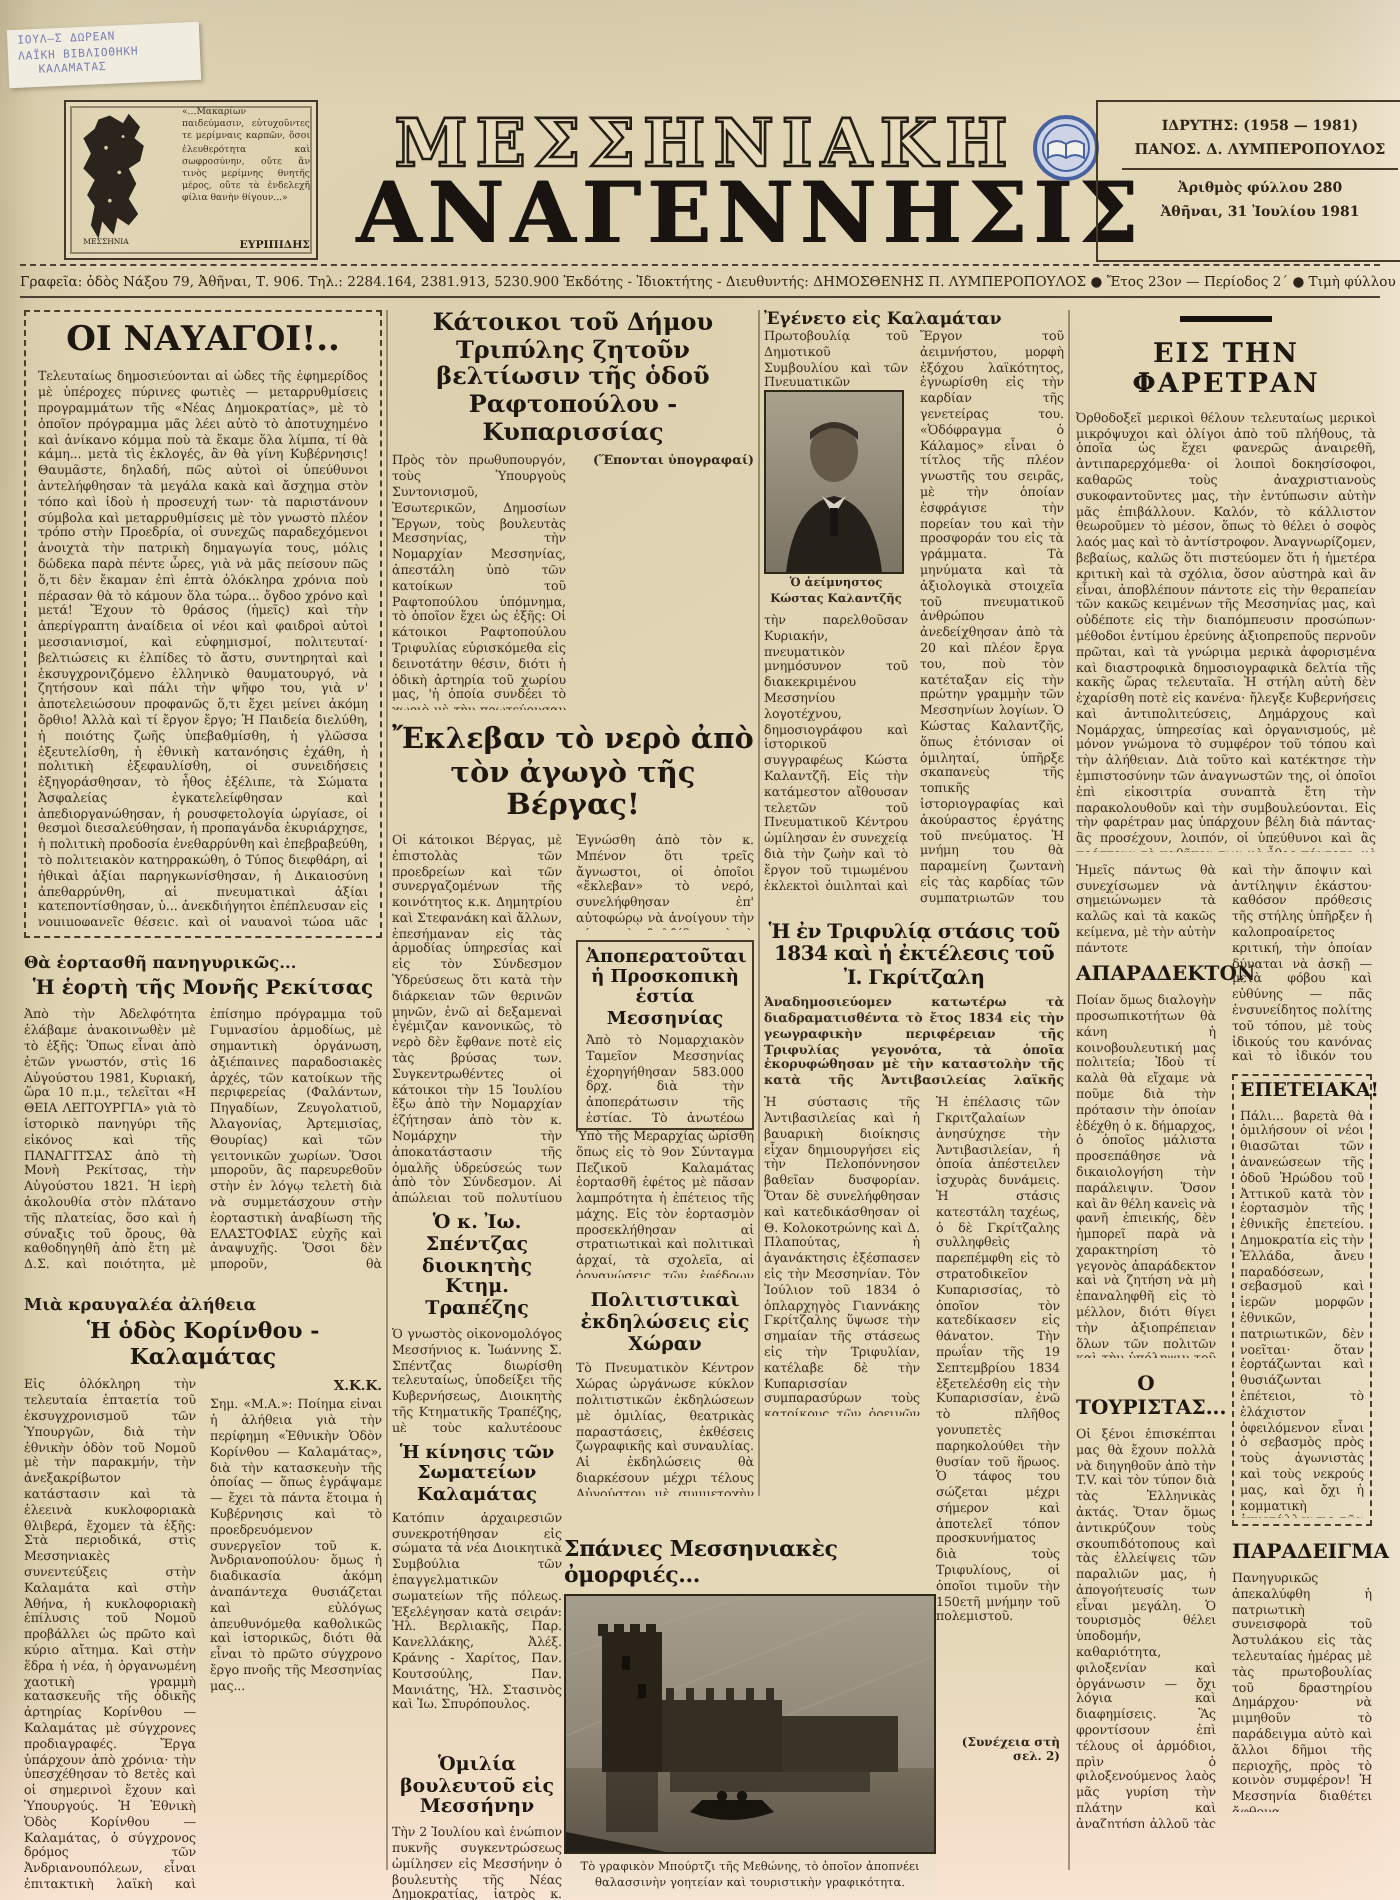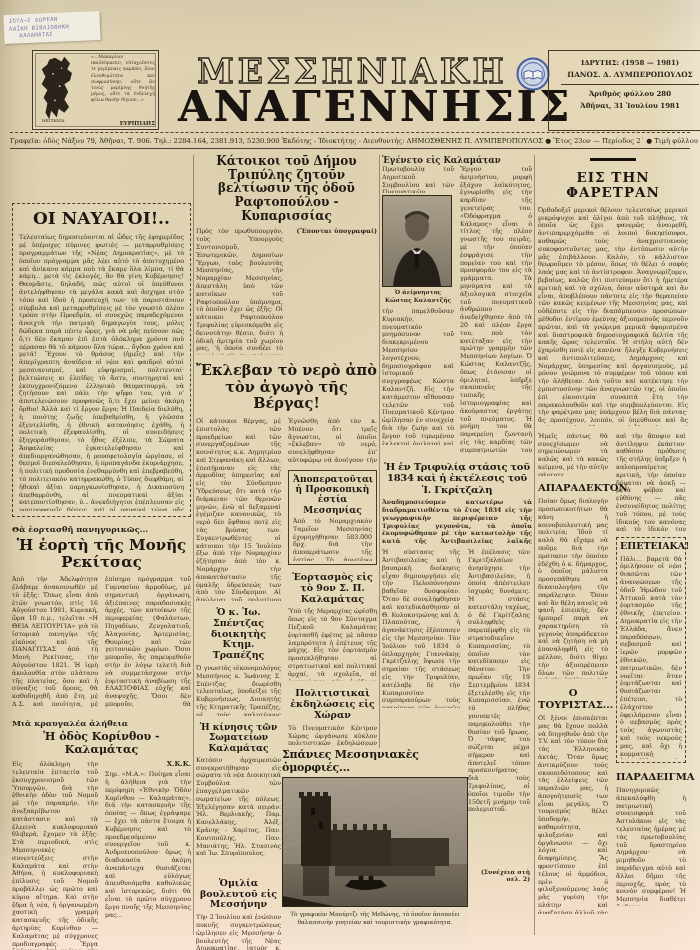--- a/index.html
+++ b/index.html
@@ -71,27 +71,27 @@
     <div style="font-size:7px;margin-top:3px;font-weight:bold;">Ἀθῆναι, 31 Ἰουλίου 1981</div>
   </div>
 
   <div class="abs" style="left:10px;top:132px;width:680px;border-top:1px dashed #4a4034;border-bottom:1px solid #4a4034;padding:4px 0 3px;font-size:6.8px;text-align:center;white-space:nowrap;color:#2c2418;">Γραφεῖα: ὁδὸς Νάξου 79, Ἀθῆναι, Τ. 906. Τηλ.: 2284.164, 2381.913, 5230.900  Ἐκδότης - Ἰδιοκτήτης - Διευθυντής: ΔΗΜΟΣΘΕΝΗΣ Π. ΛΥΜΠΕΡΟΠΟΥΛΟΣ ● Ἔτος 23ον — Περίοδος 2΄ ● Τιμὴ φύλλου δραχμὲς 3</div>
 
   <div class="vrule" style="left:193px;"></div>
   <div class="vrule" style="left:379px;"></div>
   <div class="vrule" style="left:534px;"></div>
 
   <div class="abs" style="left:12px;top:155px;width:179px;">
-    <div class="dashbox" style="height:314px;box-sizing:border-box;margin-top:48px;">
+    <div class="dashbox" style="height:314px;box-sizing:border-box;">
       <div class="hd" style="font-size:17px;margin:1px 0 5px;">ΟΙ ΝΑΥΑΓΟΙ!..</div>
       <div class="micro" style="height:278px;">Τελευταίως δημοσιεύονται αἱ ὧδες τῆς ἐφημερίδος μὲ ὑπέροχες πύρινες φωτιὲς — μεταρρυθμίσεις προγραμμάτων τῆς «Νέας Δημοκρατίας», μὲ τὸ ὁποῖον πρόγραμμα μᾶς λέει αὐτὸ τὸ ἀποτυχημένο καὶ ἀνίκανο κόμμα ποὺ τὰ ἔκαμε ὅλα λίμπα, τί θὰ κάμη... μετὰ τὶς ἐκλογές, ἂν θὰ γίνη Κυβέρνησις! Θαυμᾶστε, δηλαδή, πῶς αὐτοὶ οἱ ὑπεύθυνοι ἀντελήφθησαν τὰ μεγάλα κακὰ καὶ ἄσχημα στὸν τόπο καὶ ἰδοὺ ἡ προσευχή των· τὰ παριστάνουν σύμβολα καὶ μεταρρυθμίσεις μὲ τὸν γνωστὸ πλέον τρόπο στὴν Προεδρία, οἱ συνεχῶς παραδεχόμενοι ἀνοιχτὰ τὴν πατρικὴ δημαγωγία τους, μόλις δώδεκα παρὰ πέντε ὧρες, γιὰ νὰ μᾶς πείσουν πῶς ὅ,τι δὲν ἔκαμαν ἐπὶ ἑπτὰ ὁλόκληρα χρόνια ποὺ πέρασαν θὰ τὸ κάμουν ὅλα τώρα... ὄγδοο χρόνο καὶ μετά! Ἔχουν τὸ θράσος (ἡμεῖς) καὶ τὴν ἀπερίγραπτη ἀναίδεια οἱ νέοι καὶ φαιδροὶ αὐτοὶ μεσσιανισμοί, καὶ εὐφημισμοί, πολιτευταί· βελτιώσεις κι ἐλπίδες τὸ ἄστυ, συντηρηταὶ καὶ ἐκσυγχρονιζόμενο ἑλληνικὸ θαυματουργό, νὰ ζητήσουν καὶ πάλι τὴν ψῆφο του, γιὰ ν' ἀποτελειώσουν προφανῶς ὅ,τι ἔχει μείνει ἀκόμη ὄρθιο! Ἀλλὰ καὶ τί ἔργον ἔργο; Ἡ Παιδεία διελύθη, ἡ ποιότης ζωῆς ὑπεβαθμίσθη, ἡ γλῶσσα ἐξευτελίσθη, ἡ ἐθνικὴ κατανόησις ἐχάθη, ἡ πολιτικὴ ἐξεφαυλίσθη, οἱ συνειδήσεις ἐξηγοράσθησαν, τὸ ἦθος ἐξέλιπε, τὰ Σώματα Ἀσφαλείας ἐγκατελείφθησαν καὶ ἀπεδιοργανώθησαν, ἡ ρουσφετολογία ὠργίασε, οἱ θεσμοὶ διεσαλεύθησαν, ἡ προπαγάνδα ἐκυριάρχησε, ἡ πολιτικὴ προδοσία ἐνεθαρρύνθη καὶ ἐπεβραβεύθη, τὸ πολιτειακὸν κατηρρακώθη, ὁ Τύπος διεφθάρη, αἱ ἠθικαὶ ἀξίαι παρηγκωνίσθησαν, ἡ Δικαιοσύνη ἀπεθαρρύνθη, αἱ πνευματικαὶ ἀξίαι κατεποντίσθησαν, ὑ... ἀνεκδιήγητοι ἐπέπλευσαν εἰς νομιμοφανεῖς θέσεις, καὶ οἱ ναυαγοὶ τώρα μᾶς ὑπόσχονται σωτηρίαν!</div>
     </div>
     <div style="margin-top:7px;">
       <div class="kicker">Θὰ ἑορτασθῆ πανηγυρικῶς...</div>
-      <div class="hd" style="font-size:15px;margin:3px 0 4px;">Ἡ ἑορτὴ τῆς Μονῆς Ρεκίτσας</div>
+      <div class="hd" style="font-size:10px;margin:3px 0 4px;">Ἡ ἑορτὴ τῆς Μονῆς Ρεκίτσας</div>
       <div class="twocol micro" style="height:136px;">Ἀπὸ τὴν Ἀδελφότητα ἐλάβαμε ἀνακοινωθὲν μὲ τὸ ἑξῆς: Ὅπως εἶναι ἀπὸ ἐτῶν γνωστόν, στὶς 16 Αὐγούστου 1981, Κυριακή, ὥρα 10 π.μ., τελεῖται «Η ΘΕΙΑ ΛΕΙΤΟΥΡΓΙΑ» γιὰ τὸ ἱστορικὸ πανηγύρι τῆς εἰκόνος καὶ τῆς ΠΑΝΑΓΙΤΣΑΣ ἀπὸ τὴ Μονὴ Ρεκίτσας, τὴν Αὐγούστου 1821. Ἡ ἱερὴ ἀκολουθία στὸν πλάτανο τῆς πλατείας, ὅσο καὶ ἡ σύναξις τοῦ ὄρους, θὰ καθοδηγηθῆ ἀπὸ ἔτη μὲ Δ.Σ. καὶ ποιότητα, μὲ ἐπίσημο πρόγραμμα τοῦ Γυμνασίου ἁρμοδίως, μὲ σημαντικὴ ὀργάνωση, ἀξιέπαινες παραδοσιακὲς ἀρχές, τῶν κατοίκων τῆς περιφερείας (Φαλάντων, Πηγαδίων, Ζευγολατιοῦ, Ἀλαγονίας, Ἀρτεμισίας, Θουρίας) καὶ τῶν γειτονικῶν χωρίων. Ὅσοι μποροῦν, ἂς παρευρεθοῦν στὴν ἐν λόγῳ τελετὴ διὰ νὰ συμμετάσχουν στὴν ἑορταστικὴ ἀναβίωση τῆς ΕΛΑΣΤΟΦΙΑΣ εὐχῆς καὶ ἀναψυχῆς. Ὅσοι δὲν μποροῦν, θὰ παρακολουθήσουν στὸν πλάτανο δίκην προσκυνήματος, ὅπου θὰ γίνη σύντομη διήγησις καὶ ἀναβίωσις τῶν παλαιῶν ἡμερῶν καὶ δρωμένων. Τὸ ἱερατεῖον καὶ ἡ Κοινότης παρακαλοῦν θερμῶς ὅλους τοὺς ἀποδήμους νὰ δώσουν τὸ παρόν.</div>
     </div>
     <div style="margin-top:7px;">
       <div class="kicker">Μιὰ κραυγαλέα ἀλήθεια</div>
       <div class="hd" style="font-size:11px;margin:3px 0 4px;">Ἡ ὁδὸς Κορίνθου - Καλαμάτας</div>
       <div class="twocol" style="height:256px;">
         <p class="micro" style="margin:0;">Εἰς ὁλόκληρη τὴν τελευταία ἑπταετία τοῦ ἐκσυγχρονισμοῦ τῶν Ὑπουργῶν, διὰ τὴν ἐθνικὴν ὁδὸν τοῦ Νομοῦ μὲ τὴν παρακμήν, τὴν ἀνεξακρίβωτον κατάστασιν καὶ τὰ ἐλεεινὰ κυκλοφοριακὰ θλιβερά, ἔχομεν τὰ ἑξῆς: Στὰ περιοδικά, στὶς Μεσσηνιακὲς συνεντεύξεις στὴν Καλαμάτα καὶ στὴν Ἀθήνα, ἡ κυκλοφοριακὴ ἐπίλυσις τοῦ Νομοῦ προβάλλει ὡς πρῶτο καὶ κύριο αἴτημα. Καὶ στὴν ἕδρα ἡ νέα, ἡ ὀργανωμένη χαοτικὴ γραμμὴ κατασκευῆς τῆς ὁδικῆς ἀρτηρίας Κορίνθου — Καλαμάτας μὲ σύγχρονες προδιαγραφές. Ἔργα ὑπάρχουν ἀπὸ χρόνια· τὴν ὑπεσχέθησαν τὸ 8ετὲς καὶ οἱ σημερινοὶ ἔχουν καὶ Ὑπουργούς. Ἡ Ἐθνικὴ Ὁδὸς Κορίνθου — Καλαμάτας, ὁ σύγχρονος δρόμος τῶν Ἀνδριανουπόλεων, εἶναι ἐπιτακτικὴ λαϊκὴ καὶ ἐθνικὴ ἀνάγκη. Ἀλλὰ ἡ ἀλήθεια θέλει τὰ ὀλίγα της λόγια καὶ συνεπίκουρά της τὰ μεγάλα ἔργα. Ὅλα μὲ τὶς ἀτέρμονες μελέτες τῆς λεπτομερείας περνοῦν, καὶ ἡ Μεσσηνία, γιὰ τὴν ὁδικὴ ἀπομόνωσί της, στὸ περιθώριο. Ἀλλὰ καὶ στὰ μεγάλα λόγια, τέλος, ἂς δοῦμε ἐπὶ τέλους καὶ ἔργα, διότι ὁ τόπος διψᾶ γιὰ συγκοινωνία, ἀνάπτυξι καὶ ζωή.</p>
         <div class="sig">Χ.Κ.Κ.</div>
         <p class="micro" style="margin:2px 0 0;">Σημ. «Μ.Α.»: Ποίημα εἶναι ἡ ἀλήθεια γιὰ τὴν περίφημη «Ἐθνικὴν Ὁδὸν Κορίνθου — Καλαμάτας», διὰ τὴν κατασκευὴν τῆς ὁποίας — ὅπως ἐγράψαμε — ἔχει τὰ πάντα ἕτοιμα ἡ Κυβέρνησις καὶ τὸ προεδρευόμενον συνεργεῖον τοῦ κ. Ἀνδριανοπούλου· ὅμως ἡ διαδικασία ἀκόμη ἀναπάντεχα θυσιάζεται καὶ εὐλόγως ἀπευθυνόμεθα καθολικῶς καὶ ἱστορικῶς, διότι θὰ εἶναι τὸ πρῶτο σύγχρονο ἔργο πνοῆς τῆς Μεσσηνίας μας...</p>
       </div>
@@ -114,21 +114,20 @@
         <div class="micro" style="height:116px;">Κατόπιν ἀρχαιρεσιῶν συνεκροτήθησαν εἰς σώματα τὰ νέα Διοικητικὰ Συμβούλια τῶν ἐπαγγελματικῶν σωματείων τῆς πόλεως. Ἐξελέγησαν κατὰ σειράν: Ἠλ. Βερλιακῆς, Παρ. Κανελλάκης, Ἀλέξ. Κράνης - Χαρίτος, Παν. Κουτσούλης, Παν. Μανιάτης, Ἠλ. Στασινὸς καὶ Ἰω. Σπυρόπουλος.</div>
         <div class="hd" style="font-size:9.5px;margin:6px 0 3px;">Ὁμιλία βουλευτοῦ εἰς Μεσσήνην</div>
         <div class="micro" style="height:128px;">Τὴν 2 Ἰουλίου καὶ ἐνώπιον πυκνῆς συγκεντρώσεως ὡμίλησεν εἰς Μεσσήνην ὁ βουλευτὴς τῆς Νέας Δημοκρατίας, ἰατρὸς κ. Νικόλαος Ἀναστασόπουλος, μὲ θέμα: «Ἡ σημερινὴ θέσις τῆς Δημοκρατίας καὶ τοῦ Ἀστικοῦ καθεστῶτος, ἡ γενικωτέρα διεθνὴς καὶ τοπικὴ ζωτικότης, ζητήματα τῆς ΕΟΚ, προβλήματα τῆς ἐπικαιρότητος κλπ.». Κατόπιν πλήθους παρατηρήσεων καὶ πολλῶν δημάρχων καὶ προέδρων κοινοτήτων, ἀπήντησεν ἐπὶ ἐρωτημάτων τῶν κατοίκων τῶν δήμων Κυπαρισσίας, Φιλιατρῶν, Γαργαλιάνων, Χώρας κ. ἄ.</div>
       </div>
       <div style="width:89px;">
         <div class="micro" style="height:48px;">Ἐγνώσθη ἀπὸ τὸν κ. Μπένον ὅτι τρεῖς ἄγνωστοι, οἱ ὁποῖοι «ἔκλεβαν» τὸ νερό, συνελήφθησαν ἐπ' αὐτοφώρῳ νὰ ἀνοίγουν τὴν νύκτα τὶς βαλβίδες καὶ νὰ ποτίζουν τὰ περιβόλια των μὲ τὸ νερὸ τῆς ὑδρεύσεως! Ἡ ὑπόθεσις παρεπέμφθη εἰς τὸν Εἰσαγγελέα, θὰ ἐπιβληθοῦν δὲ καὶ διοικητικαὶ κυρώσεις, ὅπως ἀνεκοίνωσεν ὁ ἀγανακτισμένος Δήμαρχος Καλαμάτας!...</div>
         <div class="boxed" style="margin-top:5px;">
           <div class="hd" style="font-size:9px;">Ἀποπερατοῦται ἡ Προσκοπικὴ ἑστία Μεσσηνίας</div>
           <div class="micro" style="height:44px;margin-top:2px;">Ἀπὸ τὸ Νομαρχιακὸν Ταμεῖον Μεσσηνίας ἐχορηγήθησαν 583.000 δρχ. διὰ τὴν ἀποπεράτωσιν τῆς ἑστίας. Τὸ ἀνωτέρω ποσὸν ὅμως κρίνεται ἀνεπαρκὲς διὰ τὴν ὁλοκλήρωσιν τοῦ ἔργου καὶ τὸν ἐξωραϊσμὸν τῶν χώρων, ὁπότε θὰ ἀπαιτηθῆ καὶ συμπληρωματικὴ ἐνίσχυσις.</div>
         </div>
-        <div class="hd" style="font-size:9.5px;margin:7px 0 3px;">Ἑορτασμὸς εἰς τὸ 9ον Σ. Π. Καλαμάτας</div>
         <div class="micro" style="height:74px;">Ὑπὸ τῆς Μεραρχίας ὡρίσθη ὅπως εἰς τὸ 9ον Σύνταγμα Πεζικοῦ Καλαμάτας ἑορτασθῆ ἐφέτος μὲ πᾶσαν λαμπρότητα ἡ ἐπέτειος τῆς μάχης. Εἰς τὸν ἑορτασμὸν προσεκλήθησαν αἱ στρατιωτικαὶ καὶ πολιτικαὶ ἀρχαί, τὰ σχολεῖα, αἱ ὀργανώσεις τῶν ἐφέδρων πολεμιστῶν, ἀντιπροσωπεῖαι τῶν δήμων καὶ κοινοτήτων, καθὼς καὶ πλῆθος κόσμου ἐκ τῆς περιοχῆς.</div>
         <div class="hd" style="font-size:9.5px;margin:7px 0 3px;">Πολιτιστικαὶ ἐκδηλώσεις εἰς Χώραν</div>
         <div class="micro" style="height:160px;">Τὸ Πνευματικὸν Κέντρον Χώρας ὠργάνωσε κύκλον πολιτιστικῶν ἐκδηλώσεων μὲ ὁμιλίας, θεατρικὰς παραστάσεις, ἐκθέσεις ζωγραφικῆς καὶ συναυλίας. Αἱ ἐκδηλώσεις θὰ διαρκέσουν μέχρι τέλους Αὐγούστου μὲ συμμετοχὴν τοπικῶν συλλόγων καὶ καλλιτεχνῶν, περιλαμβάνουν δὲ καὶ ἀναβίωσιν παλαιῶν ἐθίμων τῆς περιοχῆς.</div>
       </div>
     </div>
   </div>
 
   <div class="abs" style="left:382px;top:155px;width:150px;">
     <div class="kicker" style="font-size:8.5px;">Ἐγένετο εἰς Καλαμάταν</div>
     <div style="display:flex;gap:6px;height:288px;overflow:hidden;">
@@ -183,21 +182,21 @@
           <div class="hd" style="font-size:9.5px;">ΕΠΕΤΕΙΑΚΑ!</div>
           <div class="micro" style="height:204px;margin-top:3px;">Πάλι... βαρετὰ θὰ ὁμιλήσουν οἱ νέοι θιασῶται τῶν ἀνανεώσεων τῆς ὁδοῦ Ἡρώδου τοῦ Ἀττικοῦ κατὰ τὸν ἑορτασμὸν τῆς ἐθνικῆς ἐπετείου. Δημοκρατία εἰς τὴν Ἑλλάδα, ἄνευ παραδόσεων, σεβασμοῦ καὶ ἱερῶν μορφῶν ἐθνικῶν, πατριωτικῶν, δὲν νοεῖται· ὅταν ἑορτάζωνται καὶ θυσιάζωνται ἐπέτειοι, τὸ ἐλάχιστον ὀφειλόμενον εἶναι ὁ σεβασμὸς πρὸς τοὺς ἀγωνιστὰς καὶ τοὺς νεκρούς μας, καὶ ὄχι ἡ κομματικὴ ἐκμετάλλευσις τῶν ἱερῶν καὶ τῶν ὁσίων ἀπὸ τοὺς γνωστοὺς καιροσκόπους, μὲ τὸ ἀζημίωτον φυσικά, καὶ μὲ τὰς καθιερωμένας πλέον φωτογραφίσεις διὰ τὰς ἐφημερίδας τῆς ἑπομένης! Ἔτσι, οἱ ἑορτάζοντες καὶ θύοντες πρέπει νὰ γνωρίζουν ὅτι ὁ λαὸς παρακολουθεῖ, κρίνει καὶ καταλογίζει... τιμὴ — ντροπή!</div>
         </div>
         <div class="hd" style="font-size:10px;margin:8px 0 4px;">ΠΑΡΑΔΕΙΓΜΑ</div>
         <div class="micro" style="height:120px;">Πανηγυρικῶς ἀπεκαλύφθη ἡ πατριωτικὴ συνεισφορὰ τοῦ Ἀστυλάκου εἰς τὰς τελευταίας ἡμέρας μὲ τὰς πρωτοβουλίας τοῦ δραστηρίου Δημάρχου· νὰ μιμηθοῦν τὸ παράδειγμα αὐτὸ καὶ ἄλλοι δῆμοι τῆς περιοχῆς, πρὸς τὸ κοινὸν συμφέρον! Ἡ Μεσσηνία διαθέτει ἄφθονα παραδείγματα φιλοπατρίας καὶ κοινωνικῆς προσφορᾶς, τὰ ὁποῖα πρέπει νὰ προβάλλωνται διὰ νὰ διδάσκωνται οἱ νεώτεροι. Τιμὴ εἰς τοὺς δωρητὰς καὶ εὐεργέτας τοῦ τόπου, παράδειγμα πρὸς μίμησιν δι' ὅλους!</div>
       </div>
     </div>
   </div>
 
   <div class="abs" style="left:282px;top:748px;width:186px;height:200px;z-index:5;background:linear-gradient(180deg,#e4d8b8 0%,#e5d9bb 62%,#efe1cc 92%,#f3e5d2 100%);">
-    <div style="font-size:11px;font-weight:bold;color:#1e1811;letter-spacing:-.2px;">Σπάνιες Μεσσηνιακὲς ὀμορφιές...</div>
+    <div style="font-size:11px;font-weight:bold;color:#1e1811;letter-spacing:-.2px;margin-top:20px;">Σπάνιες Μεσσηνιακὲς ὀμορφιές...</div>
     <svg class="photoframe" style="margin-top:3px;" width="184" height="128" viewBox="0 0 184 128">
       <defs>
         <linearGradient id="sky" x1="0" y1="0" x2="0" y2="1">
             <stop offset="0" stop-color="#a79d8c"></stop>
             <stop offset="1" stop-color="#8d8374"></stop>
           </linearGradient>
         <linearGradient id="sea" x1="0" y1="0" x2="0" y2="1">
             <stop offset="0" stop-color="#766d5c"></stop>
             <stop offset="1" stop-color="#5e564a"></stop>
           </linearGradient>

